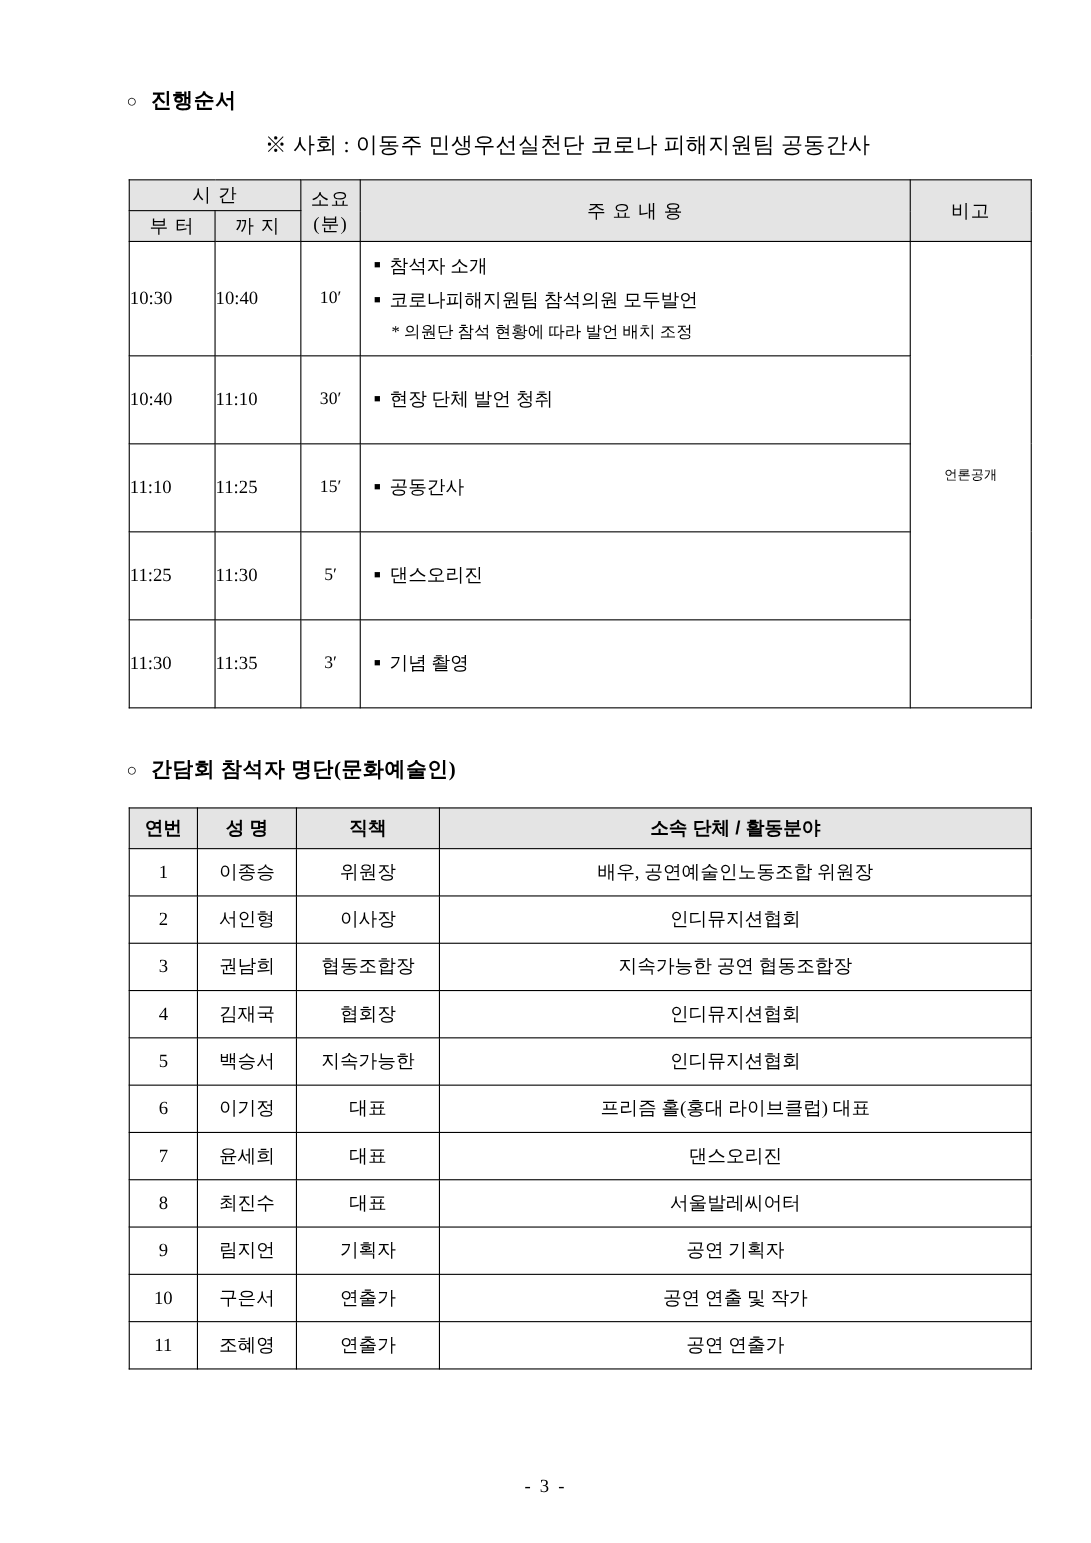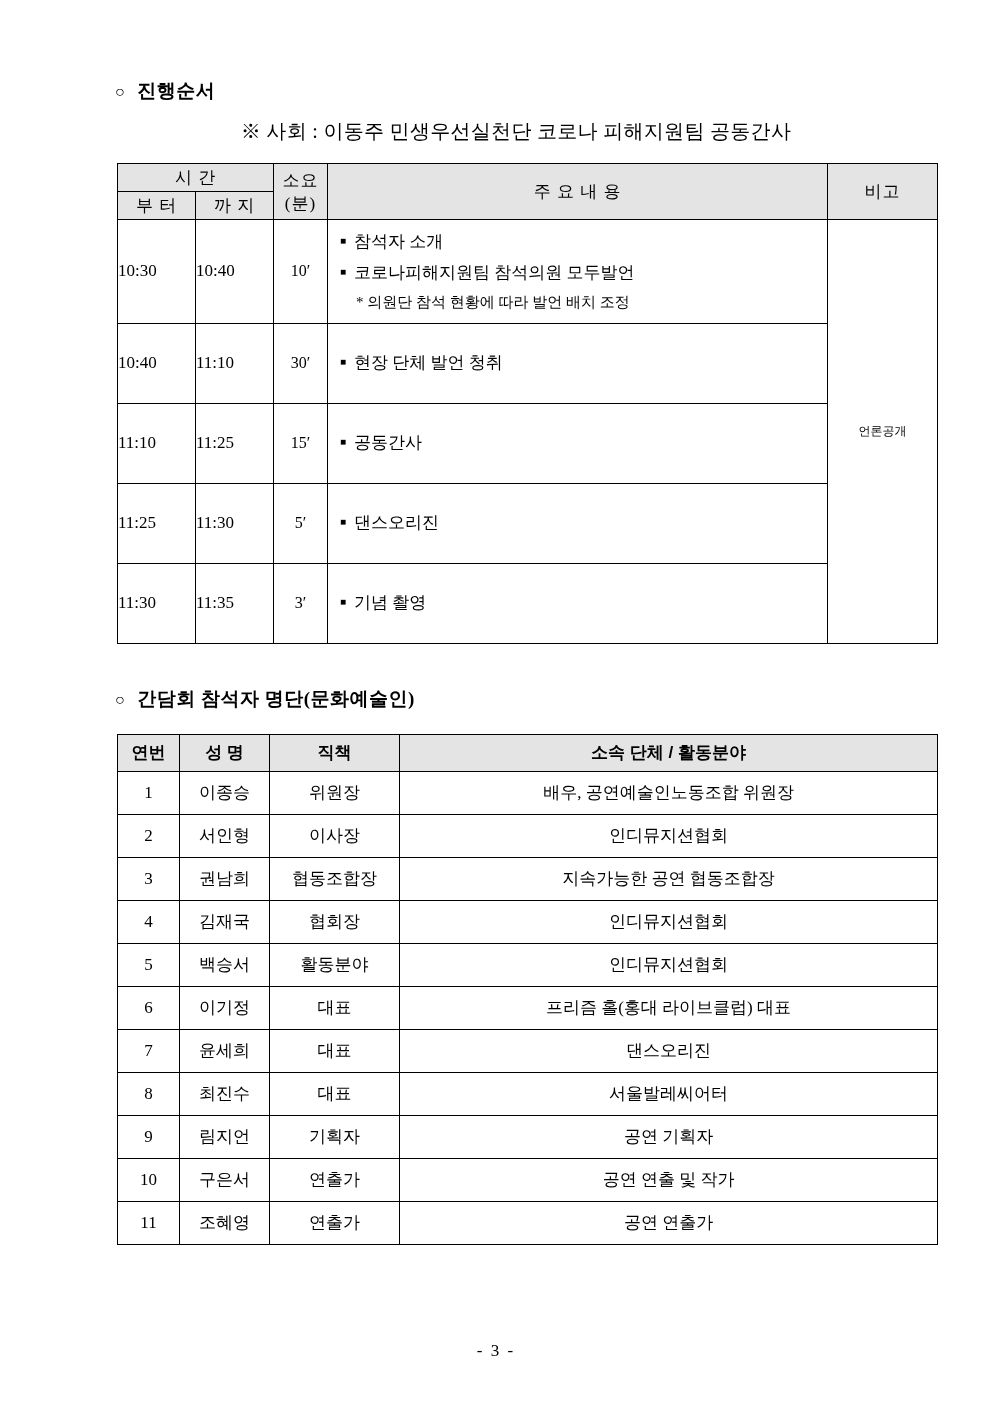--- a/index.html
+++ b/index.html
@@ -286,21 +286,21 @@
       </tr>
       <tr>
         <td>4</td>
         <td>김재국</td>
         <td>협회장</td>
         <td>인디뮤지션협회</td>
       </tr>
       <tr>
         <td>5</td>
         <td>백승서</td>
-        <td>활동분야</td>
+        <td>지속가능한</td>
         <td>인디뮤지션협회</td>
       </tr>
       <tr>
         <td>6</td>
         <td>이기정</td>
         <td>대표</td>
         <td>프리즘 홀(홍대 라이브클럽) 대표</td>
       </tr>
       <tr>
         <td>7</td>

